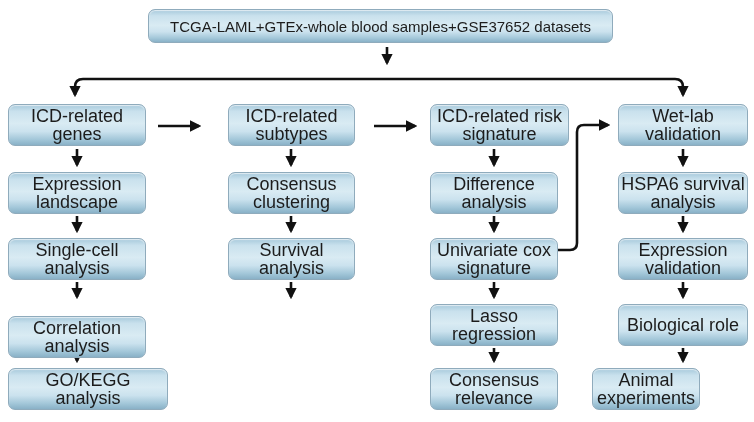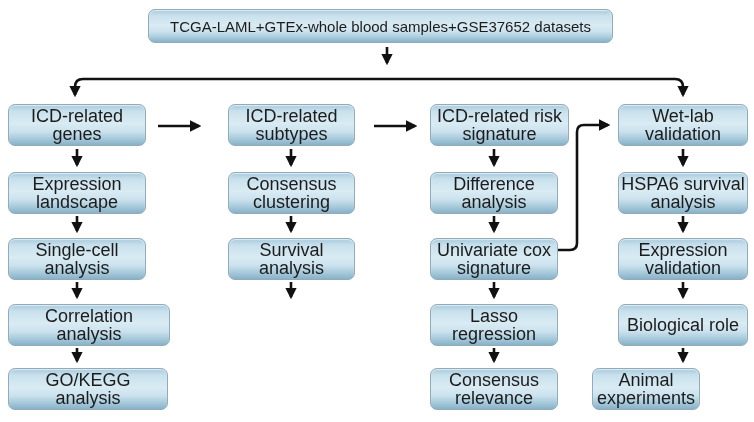--- a/index.html
+++ b/index.html
@@ -86,21 +86,21 @@
   </svg>
 
   <div class="title-box">TCGA-LAML+GTEx-whole blood samples+GSE37652 datasets</div>
 
   <div class="node" style="left:8px;top:104px;width:138px">ICD-related
 genes</div>
   <div class="node" style="left:8px;top:172px;width:138px">Expression
 landscape</div>
   <div class="node" style="left:8px;top:238px;width:138px">Single-cell
 analysis</div>
-  <div class="node" style="left:8px;top:304px;width:162px">Correlation
+  <div class="node" style="left:8px;top:316px;width:138px">Correlation
 analysis</div>
   <div class="node" style="left:8px;top:368px;width:160px">GO/KEGG
 analysis</div>
 
   <div class="node" style="left:228px;top:104px;width:127px">ICD-related
 subtypes</div>
   <div class="node" style="left:228px;top:172px;width:127px">Consensus
 clustering</div>
   <div class="node" style="left:228px;top:238px;width:127px">Survival analysis</div>
 

